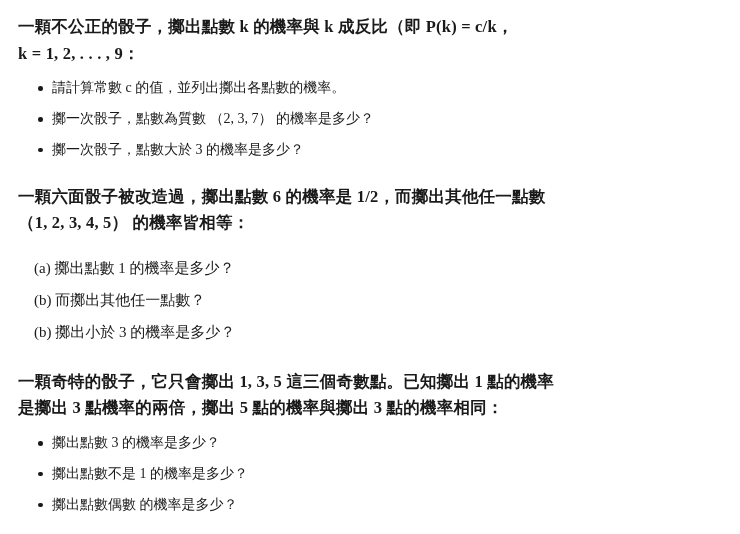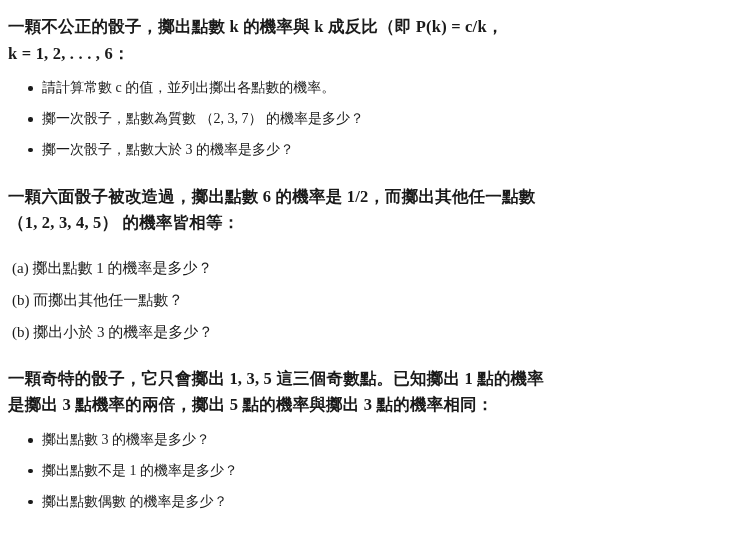--- a/index.html
+++ b/index.html
@@ -11,21 +11,21 @@
     height: 534px;
     background: #ffffff;
     font-family: "Liberation Serif", "DejaVu Serif", serif;
     color: #1a1a1a;
     overflow: hidden;
   }
   .page {
     box-sizing: border-box;
     width: 616px;
     height: 534px;
-    padding: 14px 18px 0 8px;
+    padding: 14px 18px 0 18px;
   }
   .block {
     margin-bottom: 6px;
   }
   .qhead {
     font-size: 16.5px;
     line-height: 1.62;
     font-weight: 700;
     letter-spacing: 0.2px;
     margin: 0 0 4px 0;
@@ -46,21 +46,21 @@
     content: "";
     position: absolute;
     left: -14px;
     top: 9px;
     width: 4.5px;
     height: 4.5px;
     border-radius: 50%;
     background: #1a1a1a;
   }
   .plainlist {
-    margin: 0;
+    margin: 12px;
     padding: 0 0 0 4px;
   }
   .plainlist .pl {
     font-size: 15px;
     line-height: 1.55;
     margin: 0 0 9px 0;
   }
   .gap-1 { height: 14px; }
   .gap-2 { height: 12px; }
   .q3head { margin-bottom: 10px; }
@@ -68,21 +68,21 @@
   .q5head { margin-bottom: 10px; }
 </style>
 </head>
 <body>
 
 <div class="page">
 
   <div class="block">
     <p class="qhead q3head">
       <span>一顆不公正的骰子，擲出點數 k 的機率與 k 成反比（即 P(k) = c/k，</span><br>
-      <span>k = 1, 2, . . . , 6：</span>
+      <span>k = 1, 2, . . . , 9：</span>
     </p>
     <ul class="bullets">
       <li>請計算常數 c 的值，並列出擲出各點數的機率。</li>
       <li>擲一次骰子，點數為質數 （2, 3, 7） 的機率是多少？</li>
       <li>擲一次骰子，點數大於 3 的機率是多少？</li>
     </ul>
   </div>
 
   <div class="gap-1"></div>
 

